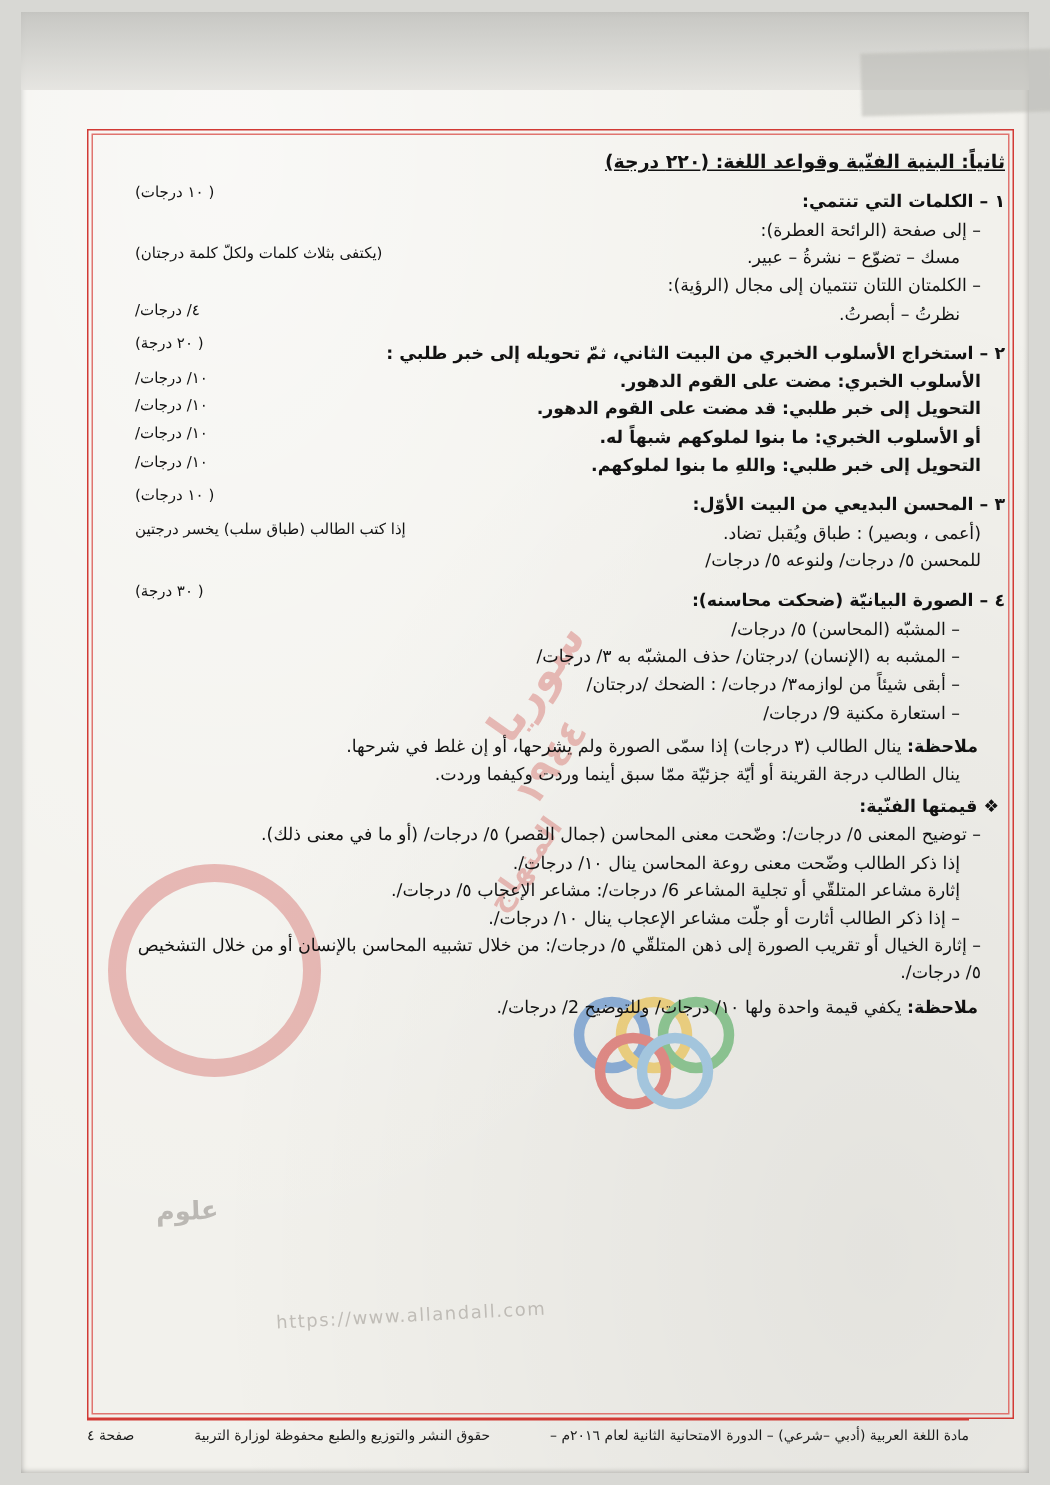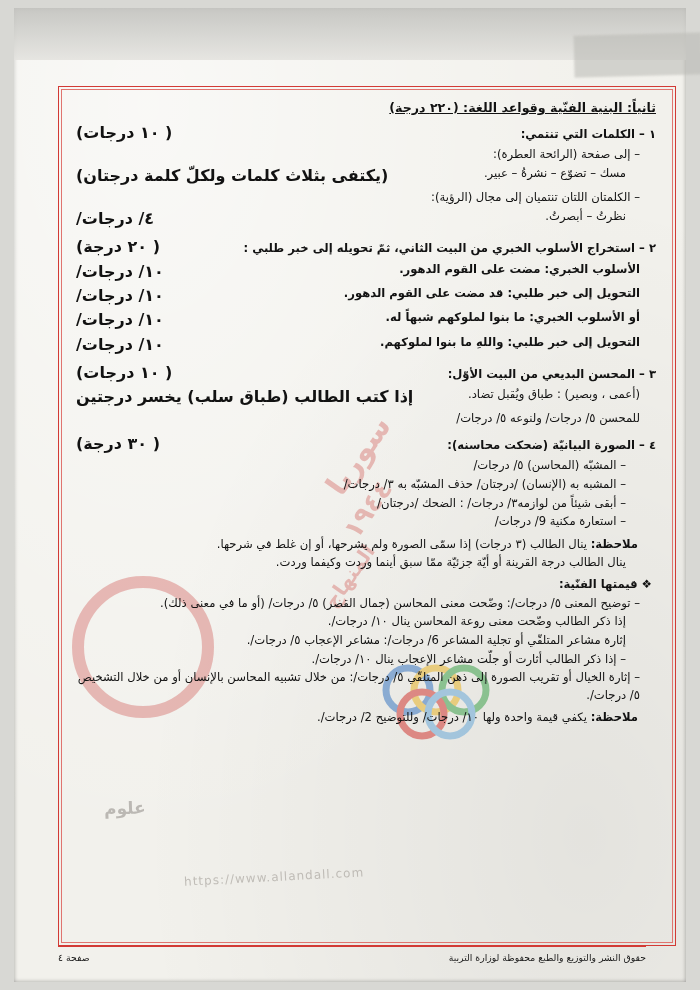--- a/index.html
+++ b/index.html
@@ -42,33 +42,33 @@
     left:44px;top:78px;
     width:616px;height:858px;
     border:1.6px solid #d23a35;
   }
   .frame:after{
     content:"";position:absolute;left:2px;top:2px;right:2px;bottom:2px;
     border:0.7px solid #e0746f;
   }
   .content{
     position:absolute;
-    left:50px;top:84px;
+    left:64px;top:84px;
     width:604px;height:846px;
     padding:6px 12px 0 12px;
     box-sizing:border-box;
     direction:rtl;
     text-align:right;
     font-size:11.6px;
     line-height:1.52;
     color:#121212;
   }
   .ttl{font-weight:bold;font-size:12.6px;text-decoration:underline;}
   .row{display:flex;justify-content:space-between;align-items:flex-start;gap:6px;}
-  .mark{font-weight:bold;font-size:16px;white-space:nowrap;}
+  .mark{font-weight:normal;font-size:10px;white-space:nowrap;}
   .q{font-weight:bold;margin-top:5px;}
   .ln{margin-top:1px;}
   .ind1{padding-right:16px;}
   .ind2{padding-right:30px;}
   .b{font-weight:bold;}
   .sp{margin-top:4px;}
   .note{padding-right:18px;margin-top:5px;}
   .dash:before{content:"– ";}
   .star:before{content:"\2756  ";color:#111;}
   
@@ -220,16 +220,17 @@
     <div class="ln ind1 dash">إثارة الخيال أو تقريب الصورة إلى ذهن المتلقّي ٥/ درجات/: من خلال تشبيه المحاسن بالإنسان أو من خلال التشخيص ٥/ درجات/.</div>
 
     <div class="note">
       <span class="b">ملاحظة:</span>
       <span>يكفي قيمة واحدة ولها ١٠/ درجات/ وللتوضيح 2/ درجات/.</span>
     </div>
   </div>
 
   <div class="footer">
     <div class="line"></div>
+    <div class="fcell">مادة اللغة العربية (أدبي –شرعي) – الدورة الامتحانية الثانية لعام ٢٠١٦م –</div>
     <div class="fcell">حقوق النشر والتوزيع والطبع محفوظة لوزارة التربية</div>
     <div class="fcell">صفحة ٤</div>
   </div>
 </div>
 
 </body></html>

